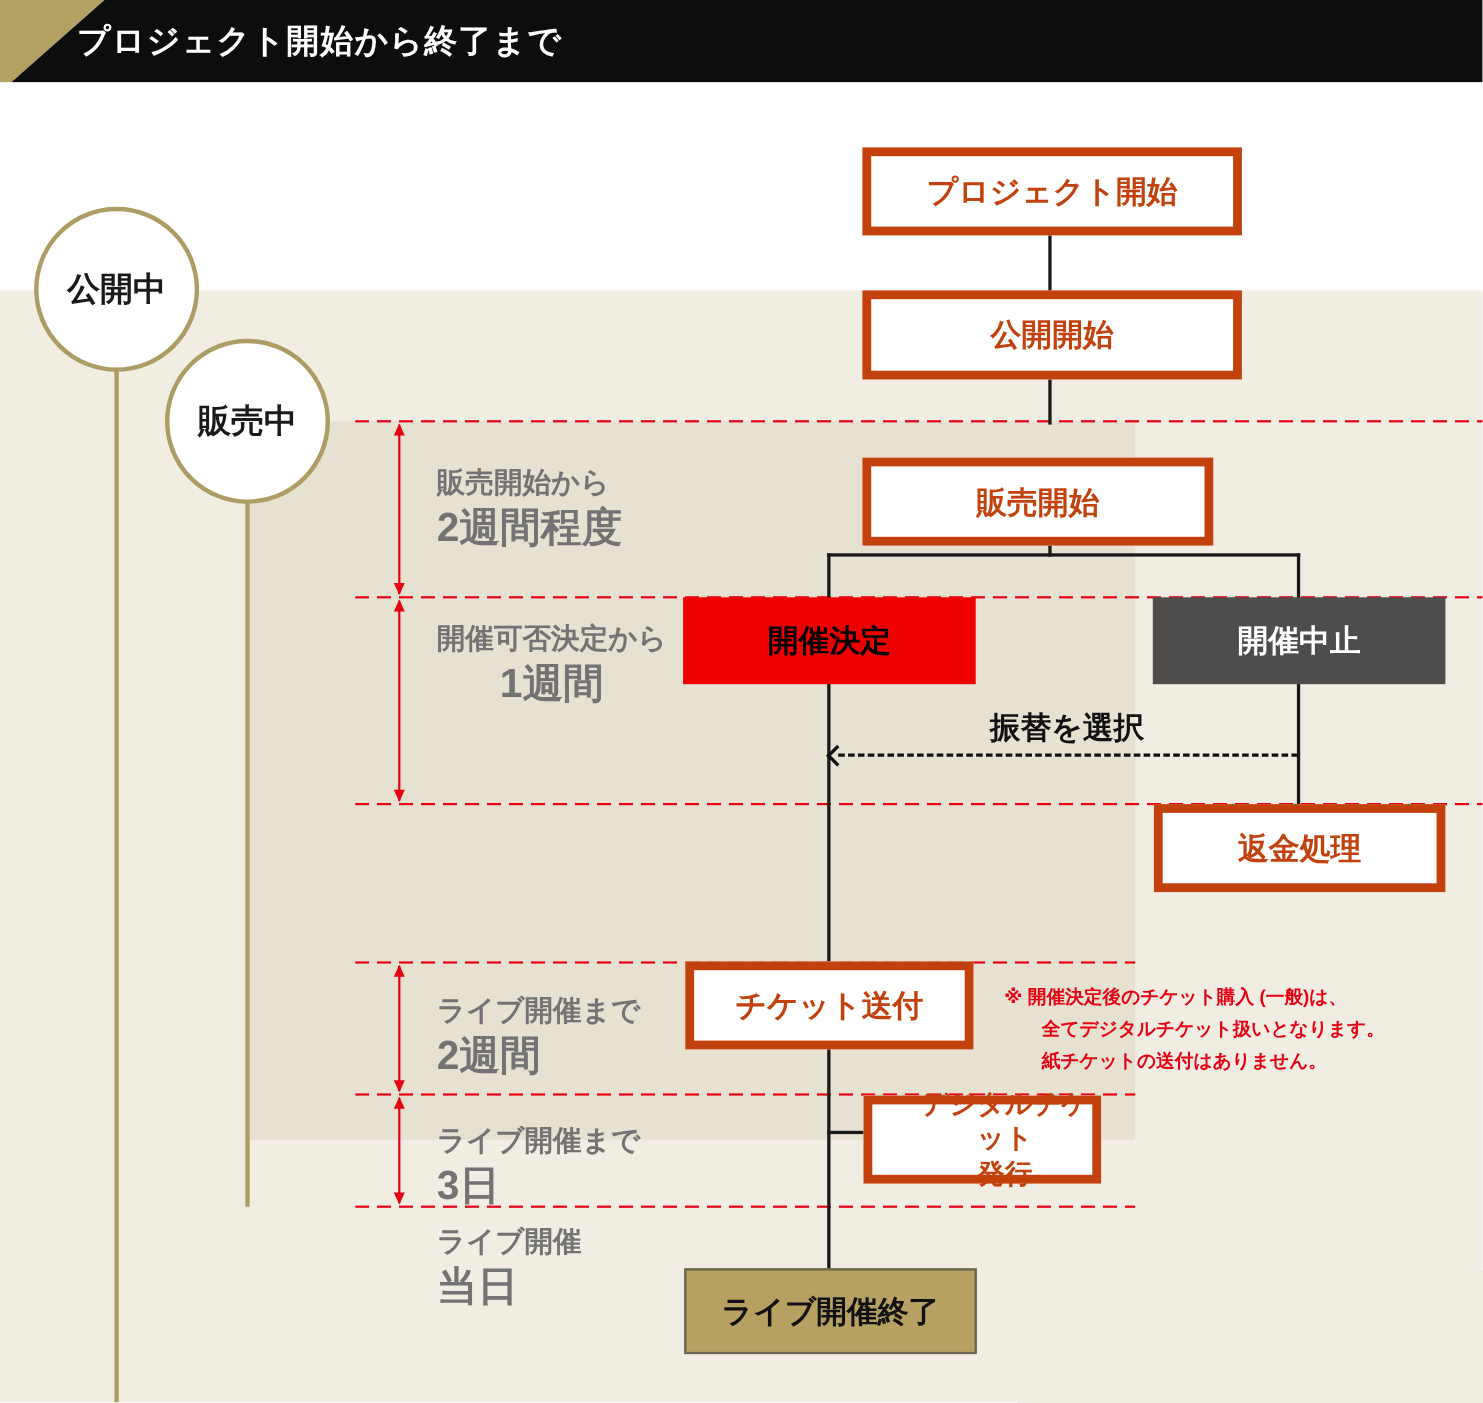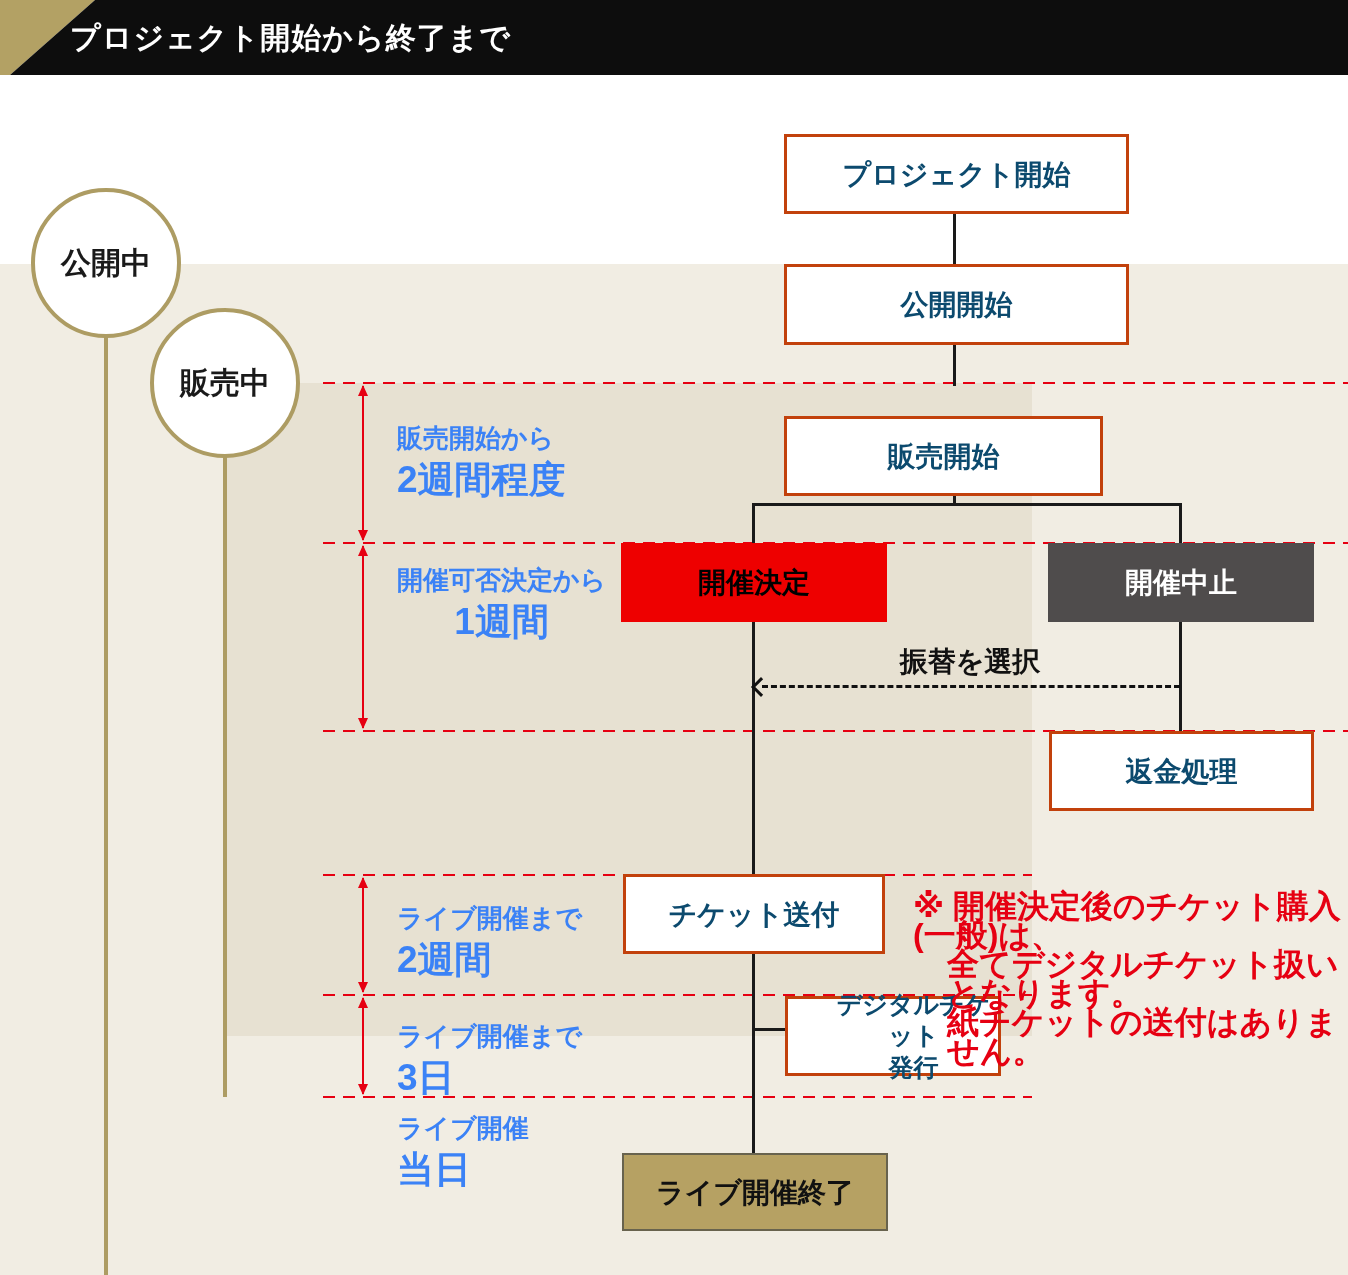--- a/index.html
+++ b/index.html
@@ -34,23 +34,23 @@
 
   
   .conn{position:absolute;background:#1a1a1a;}
 
   
   .bdash{position:absolute;left:762px;top:685px;width:418px;height:0;border-top:3px dashed #111111;}
   .bdash::before{content:'';position:absolute;left:-8px;top:-8px;width:11px;height:11px;
     border-left:3px solid #111111;border-bottom:3px solid #111111;transform:rotate(45deg);}
 
   
-  .box{position:absolute;background:#ffffff;border:3px solid #c2410c;box-sizing:border-box;
+  .box{position:absolute;background:#ffffff;border:8px solid #c2410c;box-sizing:border-box;
     display:flex;align-items:center;justify-content:center;text-align:center;
-    font-size:28px;font-weight:700;color:#0c4a6e;line-height:1.25;}
+    font-size:28px;font-weight:700;color:#c2410c;line-height:1.25;}
   .box-project{left:784px;top:134px;width:345px;height:80px;}
   .box-publish{left:784px;top:264px;width:345px;height:81px;}
   .box-sales{left:784px;top:384px;width:319px;height:80px;margin-top:32px;}
   .box-confirm{left:621px;top:543px;width:266px;height:79px;background:#ee0000;border:none;color:#000000;}
   .box-cancel{left:1048px;top:543px;width:266px;height:79px;background:#4f4c4c;border:none;color:#ffffff;}
   .box-refund{left:1049px;top:731px;width:265px;height:80px;}
   .box-ticket{left:623px;top:874px;width:262px;height:80px;}
   .box-digital{left:785px;top:996px;width:216px;height:80px;font-size:25px;flex-direction:column;padding-left:41px;}
   .box-liveend{left:622px;top:1153px;width:266px;height:78px;background:#b6a163;border:2px solid #68634e;color:#111111;}
 
@@ -63,31 +63,31 @@
   .varrow::before,.varrow::after{content:'';position:absolute;left:-4px;width:0;height:0;
     border-left:5px solid rgba(0,0,0,0);border-right:5px solid rgba(0,0,0,0);}
   .varrow::before{top:-1px;border-bottom:11px solid #e60012;}
   .varrow::after{bottom:-1px;border-top:11px solid #e60012;}
   .va1{top:386px;height:154px;}
   .va2{top:546px;height:182px;}
   .va3{top:878px;height:114px;}
   .va4{top:998px;height:96px;}
 
   
-  .ann{position:absolute;left:397px;color:#3b82f6;font-weight:700;}
+  .ann{position:absolute;left:397px;color:#737373;font-weight:700;}
   .ann .s{font-size:26px;line-height:37px;}
   .ann .b{font-size:37px;line-height:46px;}
   .ann1{top:420px;}
   .ann2{top:562px;text-align:center;}
   .ann3{top:900px;}
   .ann4{top:1018px;}
   .ann5{top:1110px;}
 
   
-  .note{position:absolute;left:913px;top:892px;color:#e60012;font-weight:700;font-size:32px;line-height:29px;}
+  .note{position:absolute;left:913px;top:892px;color:#e60012;font-weight:700;font-size:17px;line-height:29px;}
   .note .indent{padding-left:34px;}
 </style>
 </head>
 <body>
 
 <div class="stage">
 
   <div class="gold-wedge"></div>
   <div class="header-bar">
     <div class="header-title">プロジェクト開始から終了まで</div>

